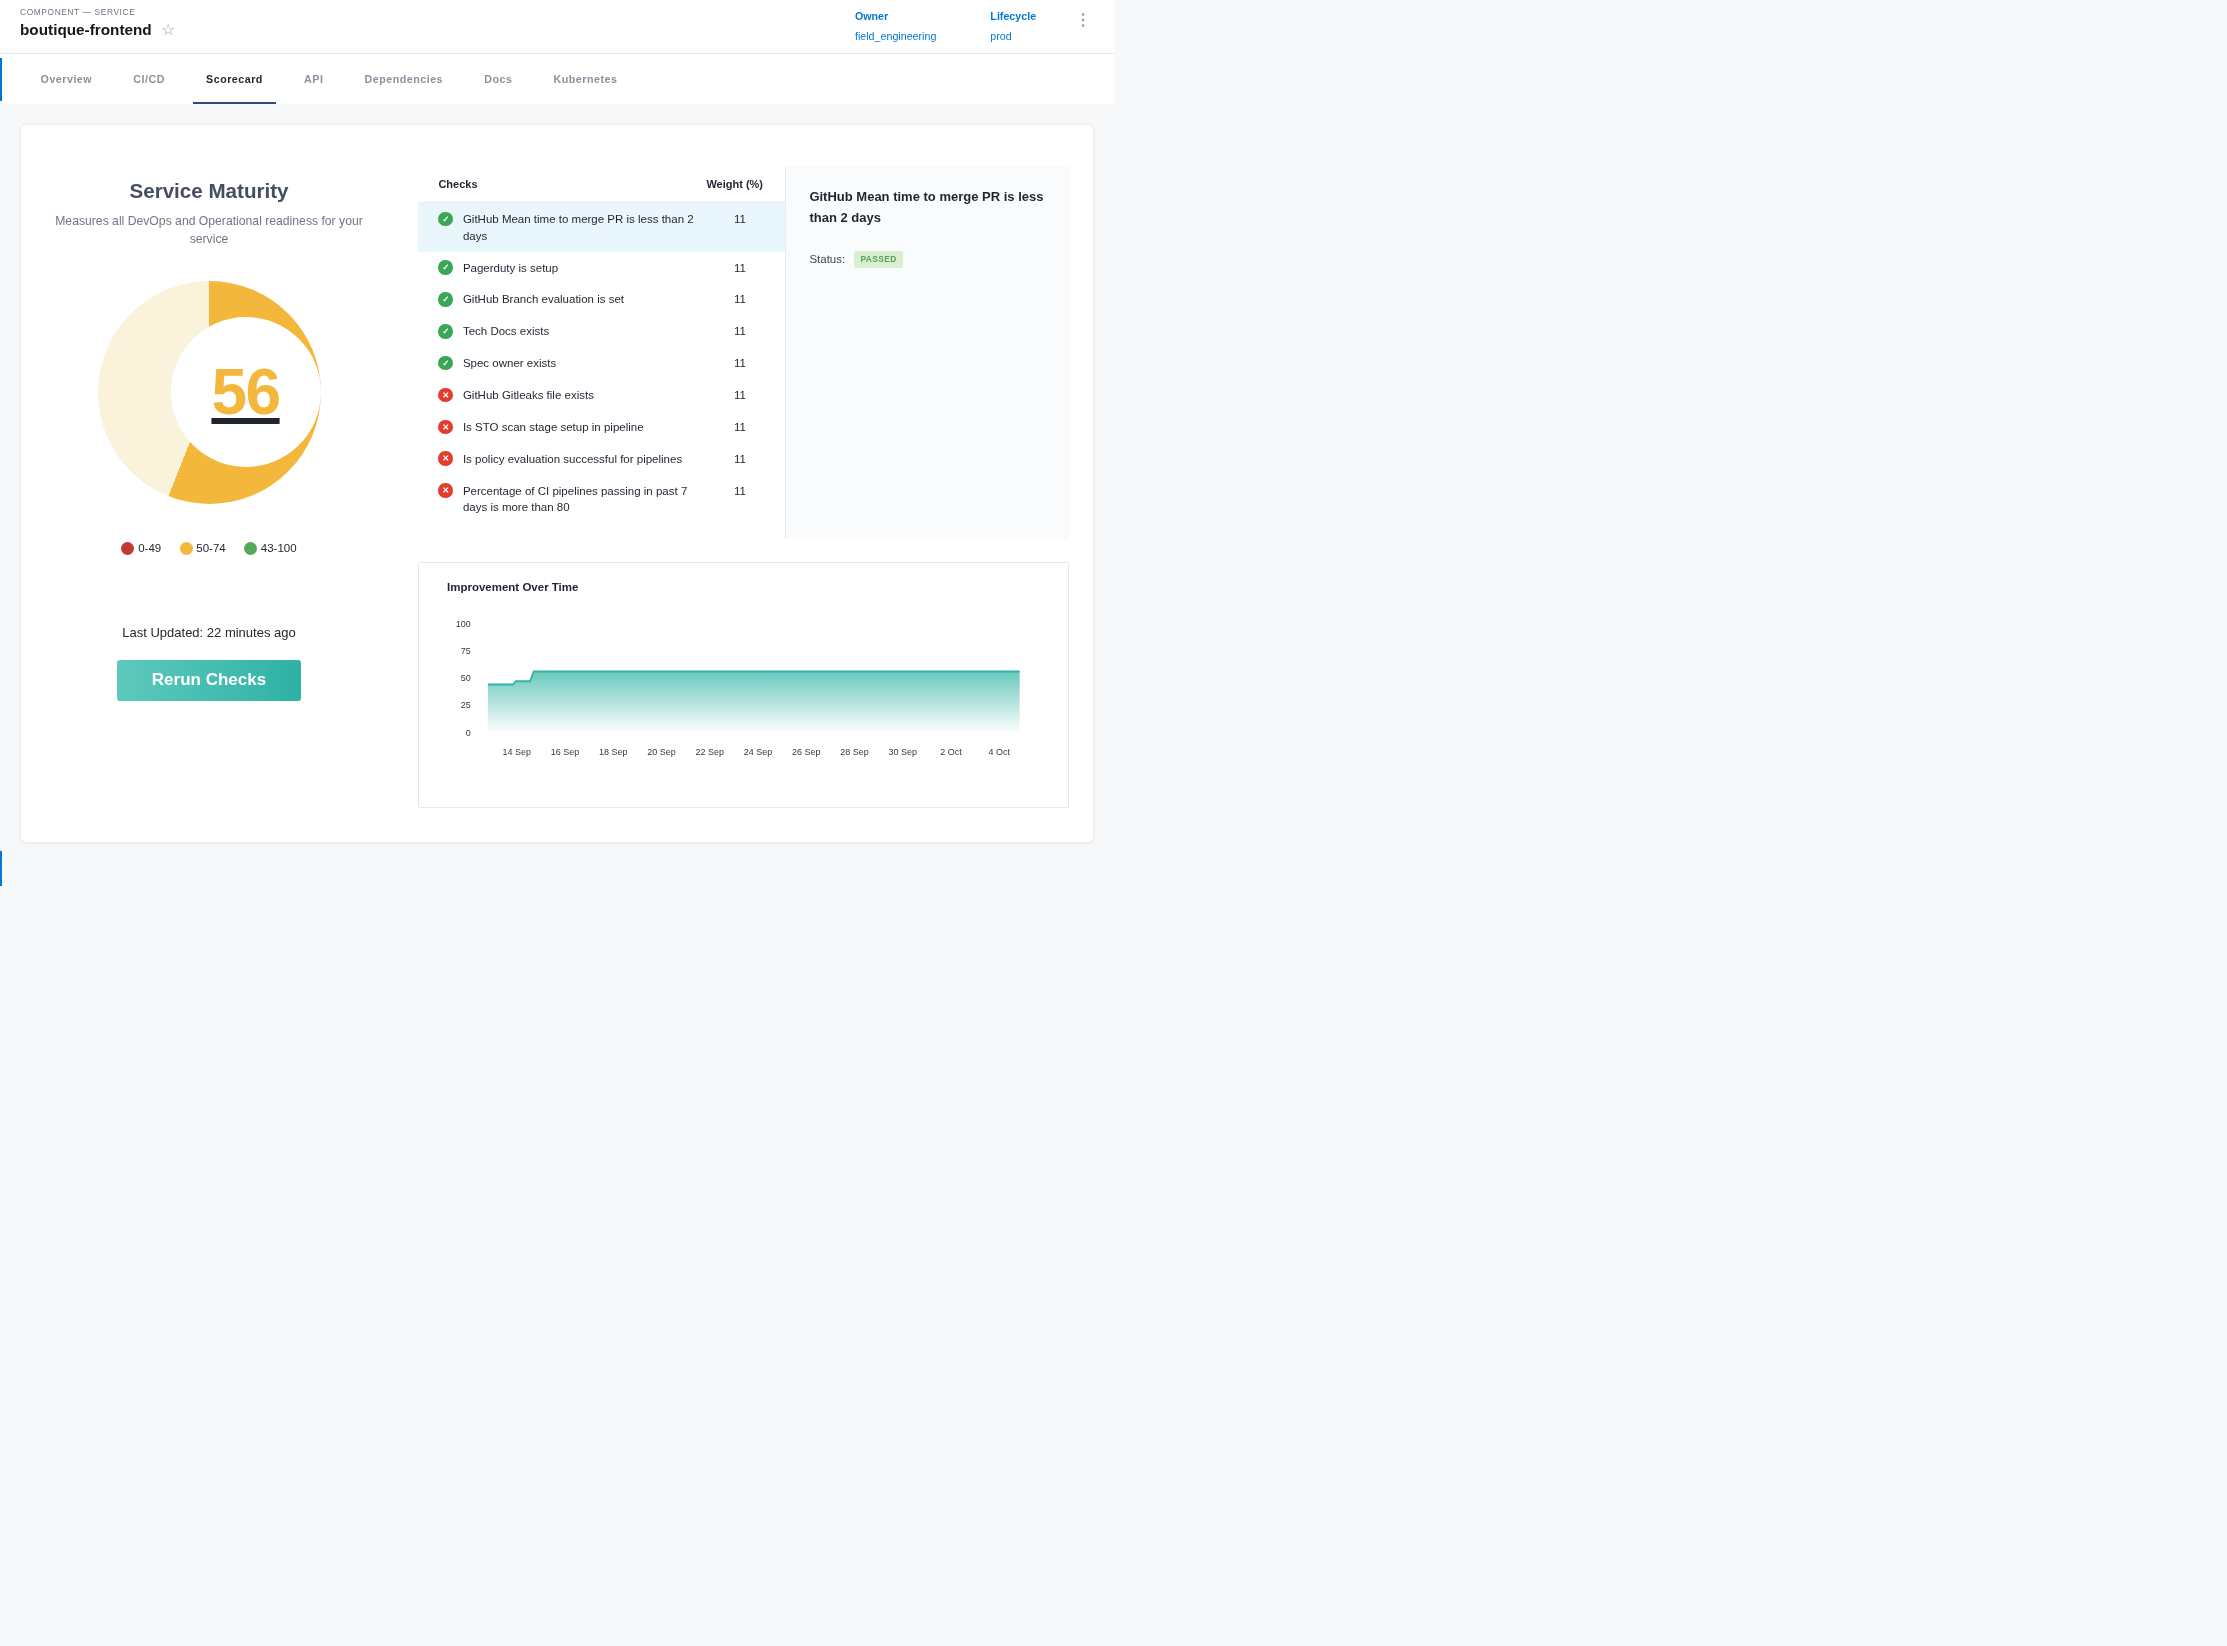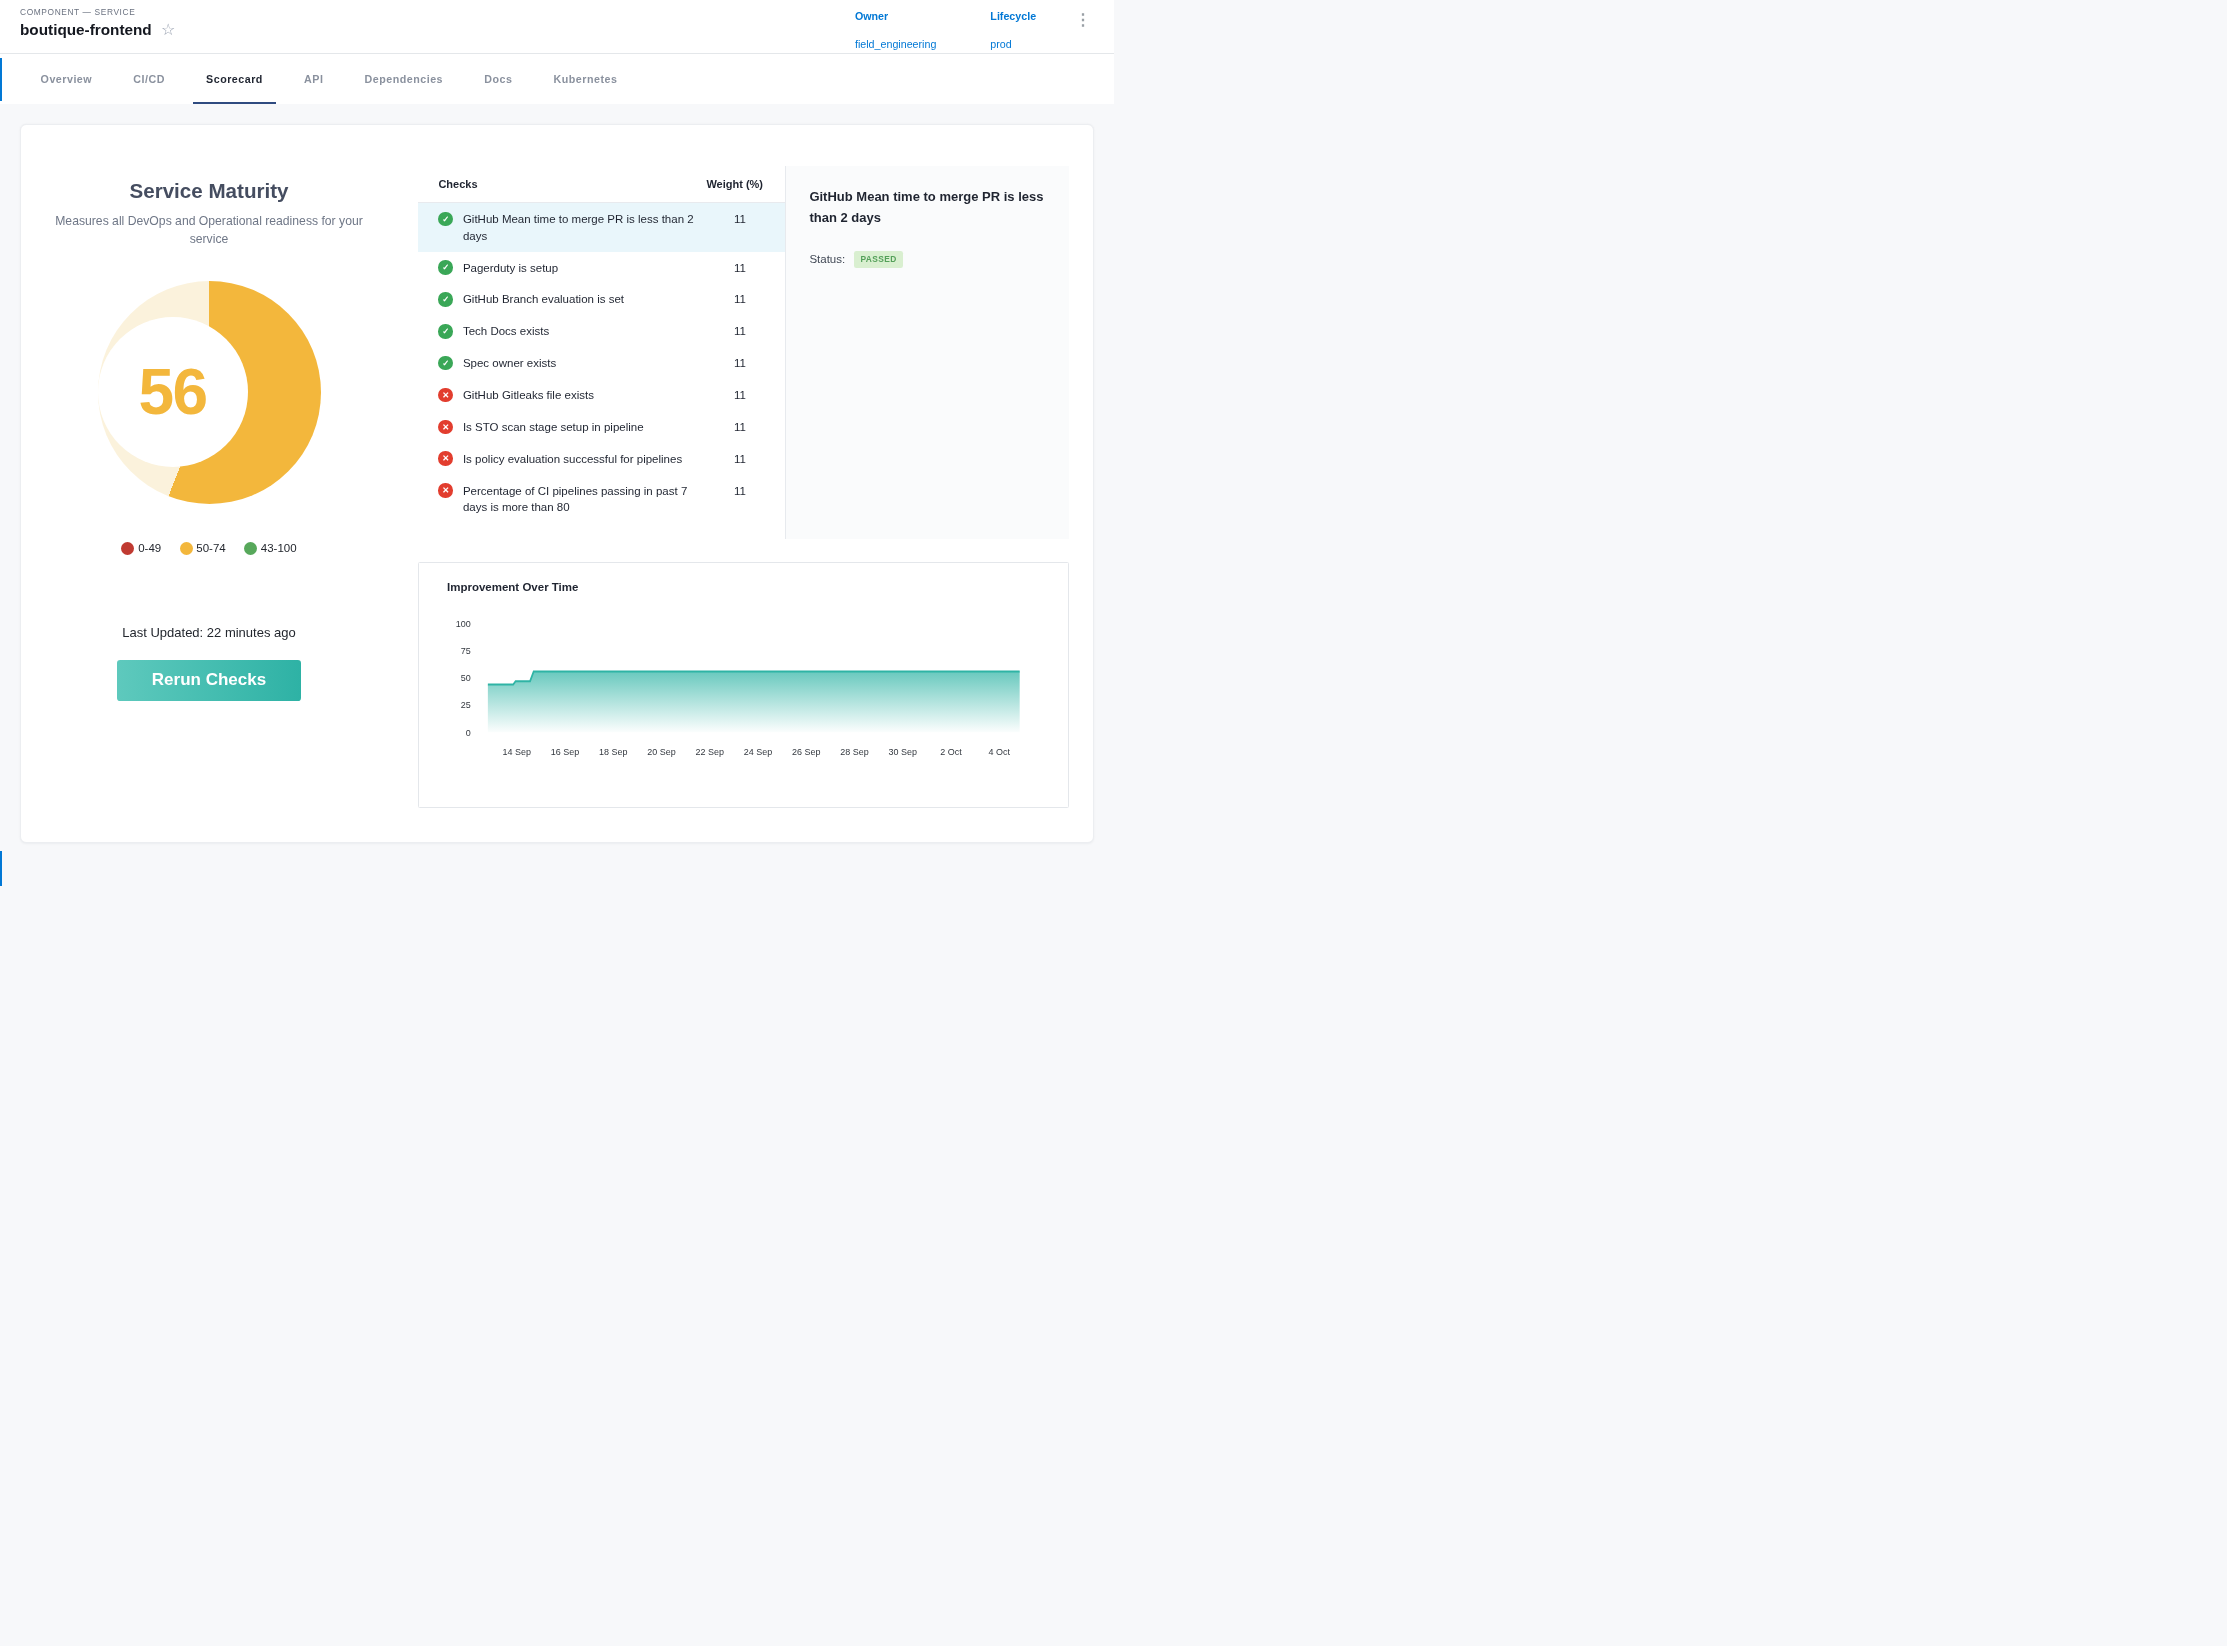--- a/index.html
+++ b/index.html
@@ -28,21 +28,21 @@
   .topbar{
     background:#fff;display:flex;justify-content:space-between;align-items:flex-start;
     padding:6.9px 20px 6.1px 20px;border-bottom:0.8px solid #e4e7ea;height:54px;
   }
   .breadcrumb{font-size:8.4px;letter-spacing:0.6px;color:#6b7280;font-weight:400;text-transform:uppercase}
   .title-row{display:flex;align-items:center;margin-top:3.8px}
   .page-title{font-size:15.3px;font-weight:700;margin:0;color:#14171f}
   .star{font-size:16px;color:#9aa2b1;margin-left:9.2px;cursor:pointer;line-height:1}
   .topbar-right{display:flex;align-items:flex-start;gap:54px;padding-top:3.1px}
   .meta-label{font-size:10.7px;font-weight:700;color:var(--link-blue)}
-  .meta-value{font-size:10.7px;color:var(--link-blue);margin-top:16px;text-decoration:none;display:block;cursor:pointer}
+  .meta-value{font-size:10.7px;color:var(--link-blue);margin-top:8px;text-decoration:none;display:block;cursor:pointer}
   .meta-value.static{cursor:default}
   .kebab{font-size:16px;color:#9aa0a6;font-weight:700;cursor:pointer;padding:0 3.1px;margin-left:-18.3px}
   
   .tabs{background:#fff;display:flex;align-items:stretch;height:50px;padding-left:20px;position:relative}
   .edge-accent{position:absolute;left:0;top:3.8px;width:2.3px;height:43px;background:var(--link-blue)}
   .tab{
     appearance:none;background:none;border:none;cursor:pointer;
     font-family:inherit;font-size:10.7px;font-weight:700;letter-spacing:0.5px;color:#8a919e;
     padding:0 20.6px;position:relative;
   }
@@ -56,21 +56,21 @@
     background:#fff;border-radius:6.1px;border:0.8px solid #eceef1;
     box-shadow:0 0.8px 2.3px rgba(20,30,50,.05);display:flex;min-height:706px;
   }
   
   .left-panel{width:376px;padding:54px 23px 31px;text-align:center;flex-shrink:0}
   .score-title{font-size:20.6px;font-weight:700;color:#454d60;margin:0}
   .score-subtitle{font-size:12.2px;color:#6f7787;line-height:1.5;margin:9.2px auto 0;max-width:329px}
   .donut{
     width:223px;height:223px;border-radius:50%;margin:32px auto 0;
     background:conic-gradient(var(--amber) calc(var(--pct,56)*1%),var(--donut-track) 0);
-    display:flex;align-items:center;justify-content:flex-start;
+    display:flex;align-items:center;justify-content:flex-end;text-decoration:underline;
   }
   .donut-inner{
     width:150px;height:150px;border-radius:50%;background:#fff;
     display:flex;align-items:center;justify-content:center;
   }
   .score-value{font-size:64px;font-weight:700;color:var(--amber);letter-spacing:-1.5px}
   .legend{display:flex;justify-content:center;gap:18.3px;margin-top:38px}
   .legend-item{display:flex;align-items:center;gap:3.8px;font-size:11.5px;color:#23272e}
   .legend-dot{width:13px;height:13px;border-radius:50%;flex-shrink:0}
   .last-updated{margin-top:70px;font-size:13px;color:#23272e}

